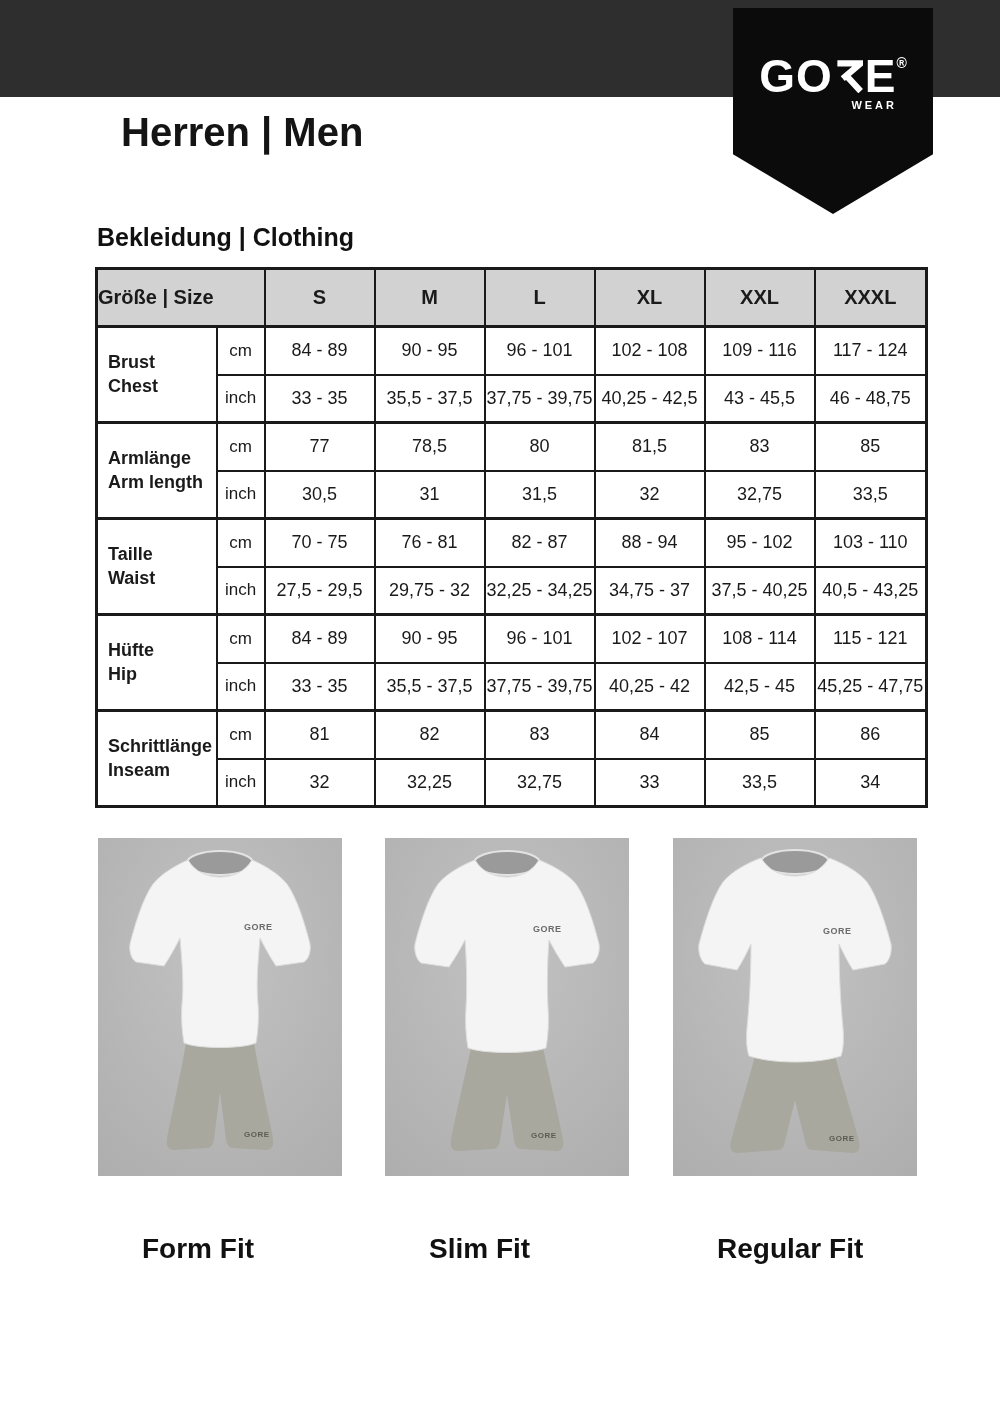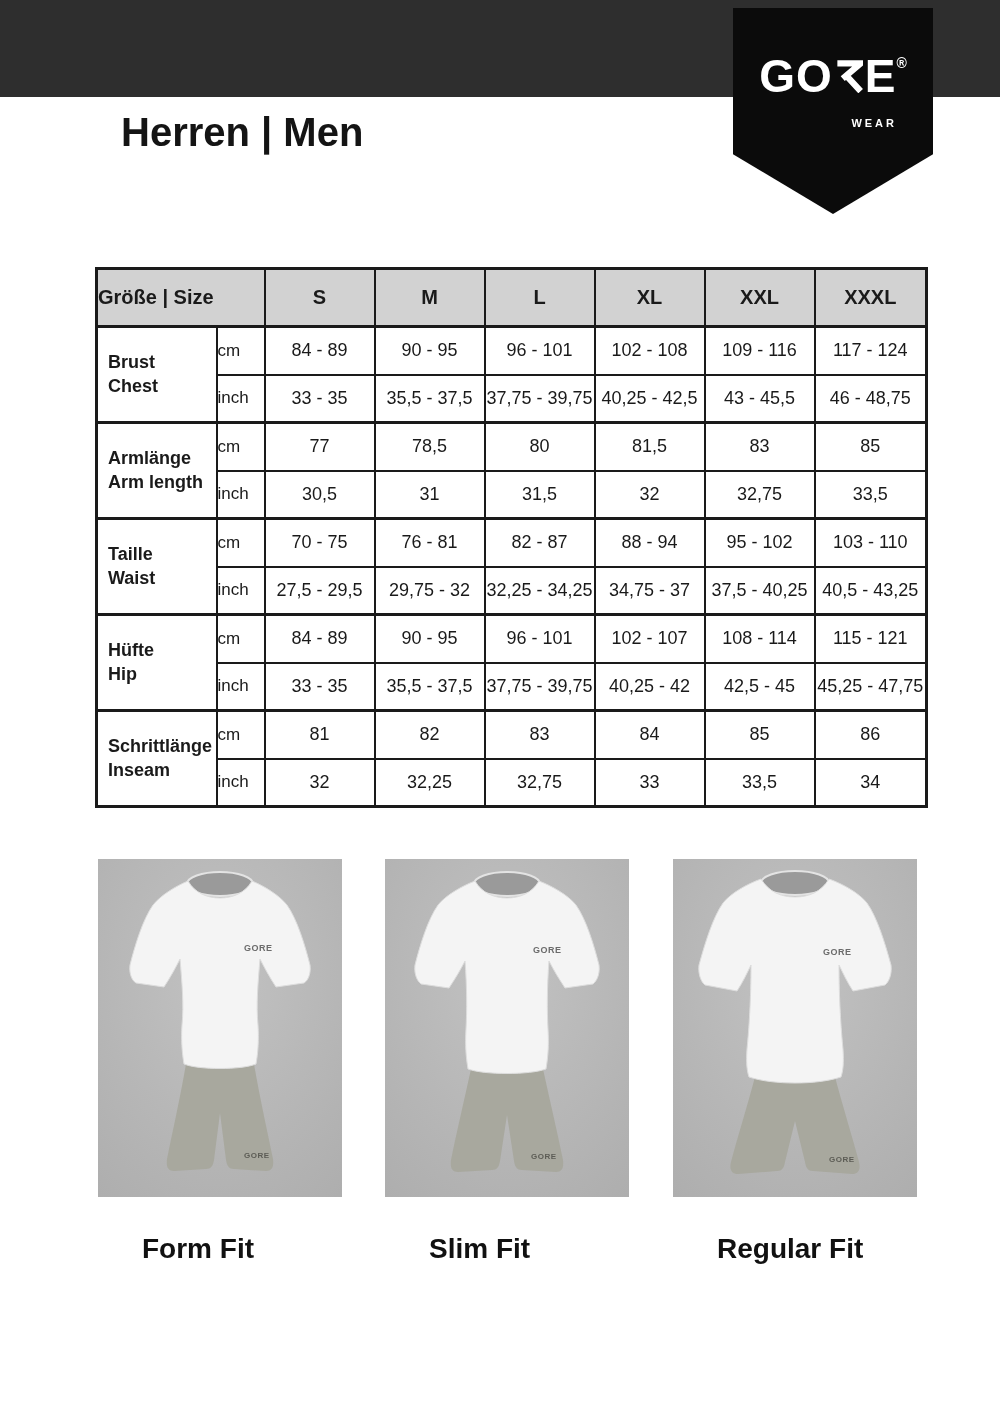--- a/index.html
+++ b/index.html
@@ -11,39 +11,39 @@
   .main-title{position:absolute;left:95px;top:49px;font-size:40px;font-weight:bold;color:#ffffff;white-space:nowrap;}
   .sub-title{position:absolute;left:121px;top:110px;font-size:40px;font-weight:bold;color:#141414;white-space:nowrap;}
 
   .pennant{position:absolute;left:733px;top:8px;width:200px;height:206px;background:#0b0b0b;
            clip-path:polygon(0 0,100% 0,100% 71%,50% 100%,0 71%);}
   .logo-row{margin-top:48px;display:flex;align-items:flex-start;justify-content:center;color:#ffffff;}
   .logo-letter{font-size:46px;line-height:40px;font-weight:bold;letter-spacing:1px;}
   .logo-r{width:28px;height:34px;margin:3px 2px 0 2px;}
   .logo-reg{font-size:14px;line-height:14px;margin-top:0;font-weight:bold;}
   .logo-wear{color:#ffffff;font-size:11px;font-weight:bold;letter-spacing:3px;text-align:right;
-             padding-right:36px;margin-top:21px;}
+             padding-right:36px;margin-top:3px;}
 
   
   .section-title{position:absolute;left:97px;top:223px;font-size:25px;font-weight:bold;color:#111111;}
 
   
   #size-table{position:absolute;left:95px;top:267px;width:830px;border-collapse:collapse;
               table-layout:fixed;color:#1a1a1a;border:3px solid #1a1a1a;}
   #size-table th,#size-table td{border:2px solid #1a1a1a;padding:0;}
   #size-table thead th{background:#d2d2d2;height:55px;font-size:20px;font-weight:bold;border-bottom:3px solid #1a1a1a;}
   #size-table thead th.corner{text-align:left;}
   #size-table tbody tr{height:48px;}
   #size-table th.rowlabel{text-align:left;padding-left:10px;font-size:18px;font-weight:bold;line-height:1.3;background:#ffffff;}
-  #size-table td.unit{font-size:17px;text-align:left;font-weight:normal;}
+  #size-table td.unit{font-size:17px;text-align:center;font-weight:normal;}
   #size-table td.val{font-size:18px;text-align:center;font-weight:normal;margin-top:29px;}
   #size-table tbody tr.group-start th,#size-table tbody tr.group-start td{border-top:3px solid #1a1a1a;}
 
   
-  .fit-card{position:absolute;top:859px;width:228px;height:338px;}
+  .fit-card{position:absolute;top:838px;width:228px;height:338px;}
   .fit-card svg{display:block;width:244px;height:338px;}
   .fit-label{position:absolute;top:1233px;font-size:28px;font-weight:bold;color:#111111;white-space:nowrap;margin-left:44px;}
   .chest-logo{font-family:"Liberation Sans",sans-serif;font-size:9px;font-weight:bold;fill:#6b6b6b;letter-spacing:.5px;}
   .shorts-logo{font-family:"Liberation Sans",sans-serif;font-size:8px;font-weight:bold;fill:#5c5c55;letter-spacing:.5px;}
 </style>
 </head>
 <body>
 
 <div class="page">
 
@@ -55,20 +55,21 @@
       <span class="logo-letter">GO</span>
       <svg class="logo-r" viewBox="0 0 30 38">
         <path d="M2 5 H28 L8 22 M12 18.5 L28 36" fill="none" stroke="#ffffff" stroke-width="7"></path>
       </svg>
       <span class="logo-letter">E</span>
       <span class="logo-reg">®</span>
     </div>
     <div class="logo-wear">WEAR</div>
   </div>
 
+  <div class="section-title">Bekleidung | Clothing</div>
 
   <table id="size-table">
     <colgroup>
       <col style="width:120px">
         <col style="width:48px">
       <col style="width:110px">
         <col style="width:110px">
         <col style="width:110px">
       <col style="width:110px">
         <col style="width:110px">

